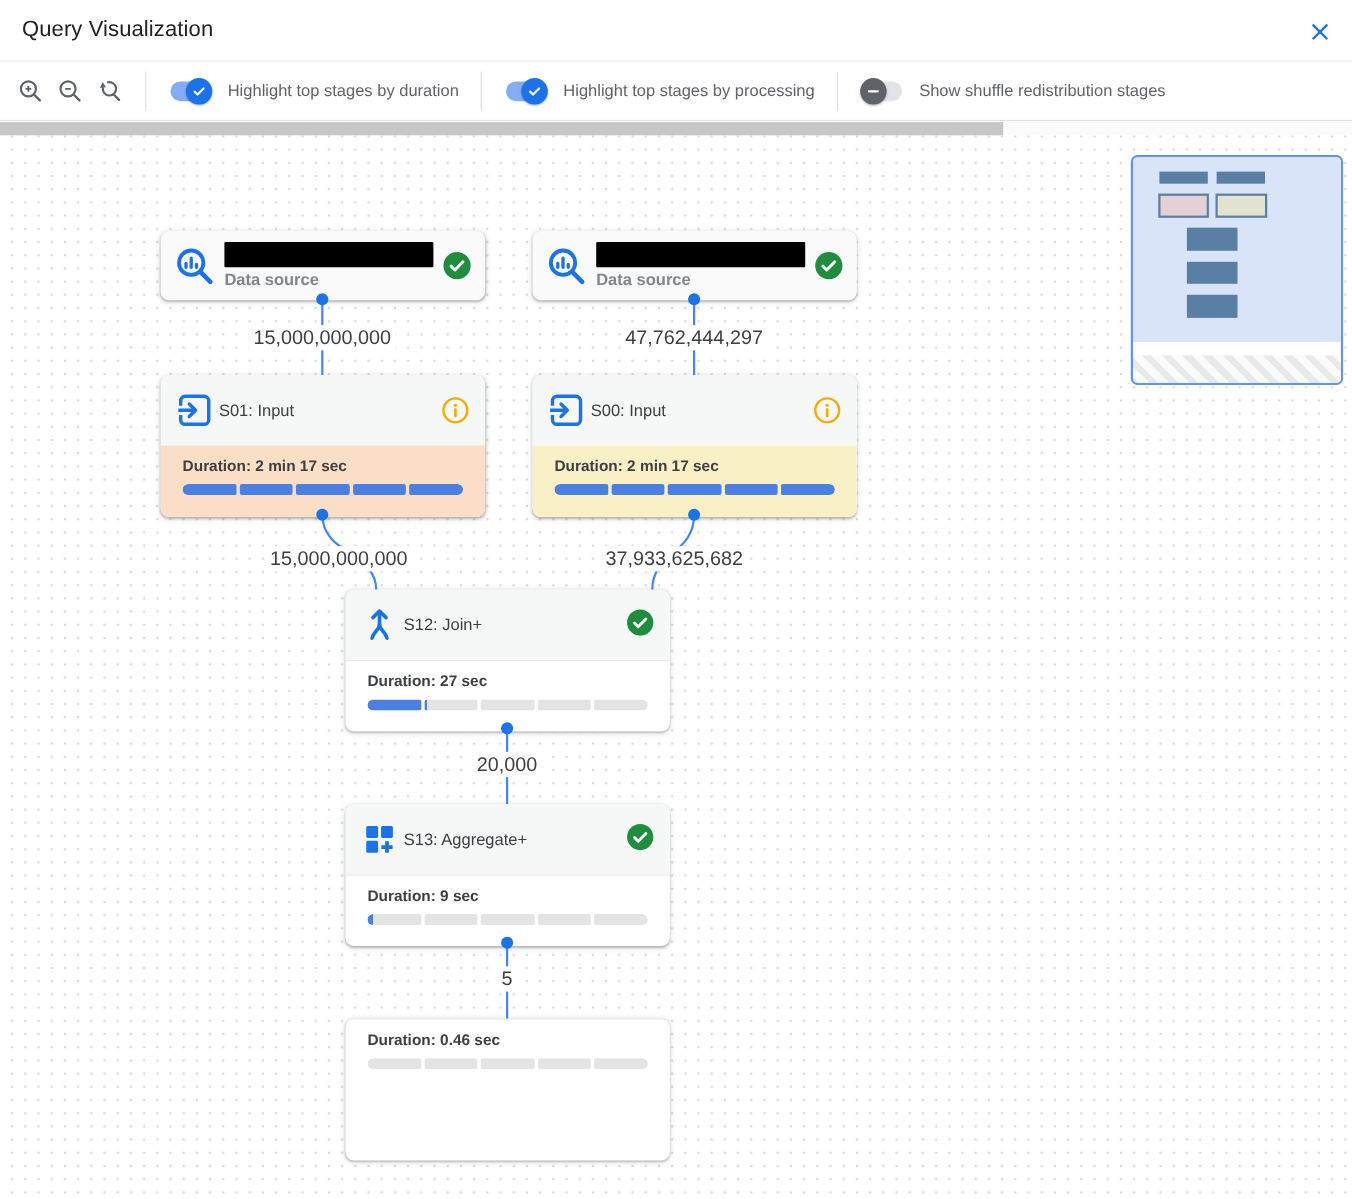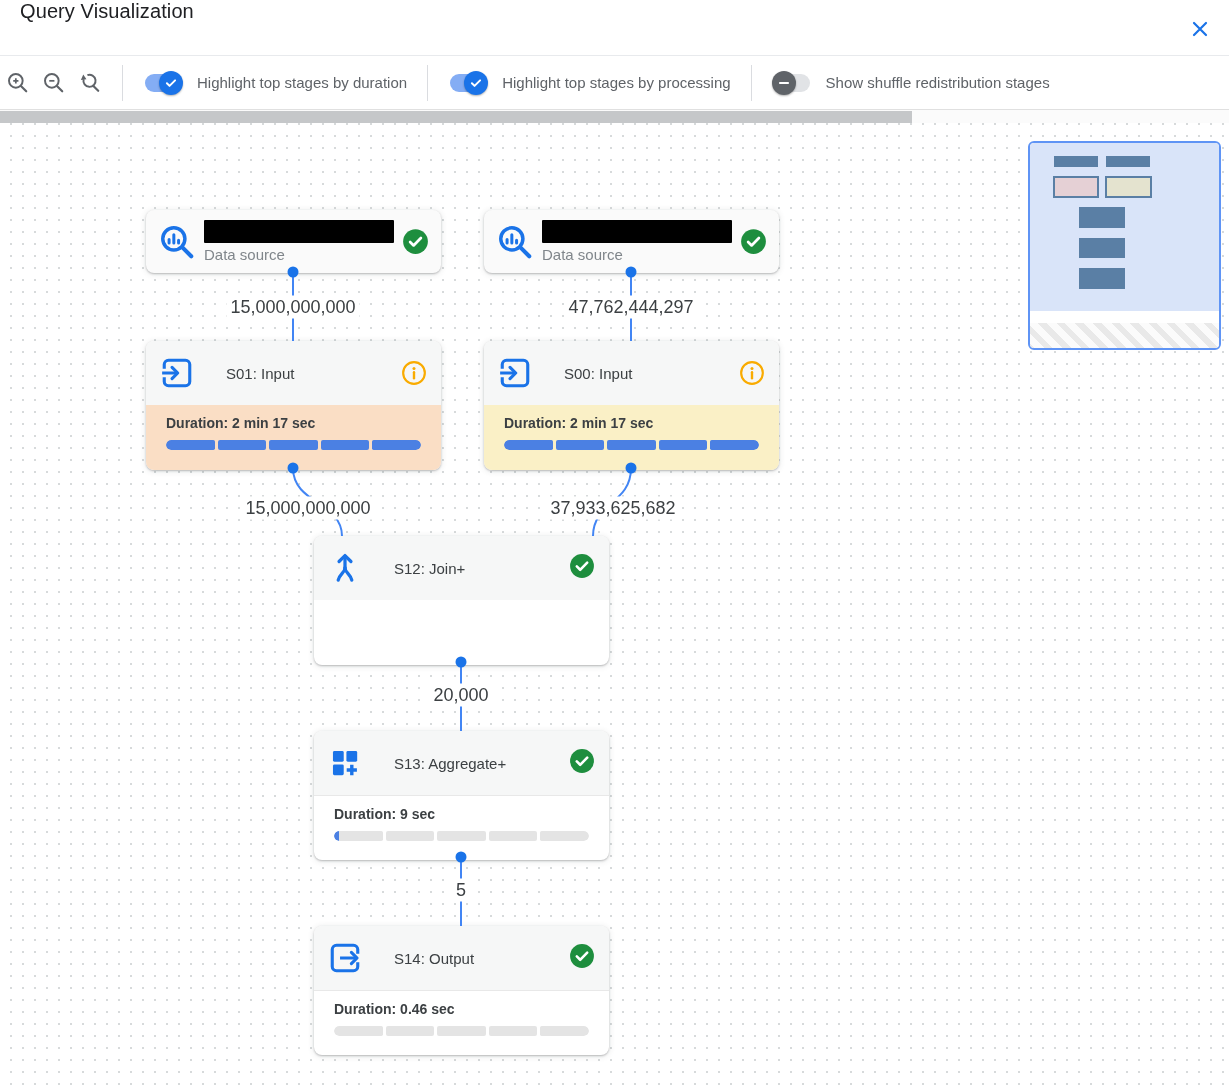--- a/index.html
+++ b/index.html
@@ -1,28 +1,28 @@
 <!DOCTYPE html>
 <html style="--accent-blue: #1a73e8; --edge-blue: #4285f4; --success-green: #1e8e3e; --info-orange: #f9ab00; --duration-highlight: #fadec5; --processing-highlight: #faf0c6; --progress-blue: #4b80e3; --progress-gray: #e4e4e4;"><head>
 <meta charset="utf-8">
 <style>
   * { box-sizing: border-box; margin: 0; padding: 0; }
   html,body { width:1229px; height:1090px; overflow:hidden; background:#fff;
     font-family:"Liberation Sans", sans-serif; color:#3c4043; }
 
   
   .titlebar { position:relative; height:56px; background:#fff; border-bottom:1px solid #e8eaed;
-    display:flex; align-items:flex-start; padding:0 20px; }
+    display:flex; align-items:center; padding:0 20px; }
   .titlebar h1 { font-size:20px; font-weight:400; color:#202124; letter-spacing:.1px; }
   .close-btn { position:absolute; right:14px; top:14px; width:30px; height:30px; border:none;
     background:transparent; cursor:pointer; display:flex; align-items:center; justify-content:center; }
 
   
   .toolbar { height:54px; background:#fff; border-bottom:1px solid #e0e0e0;
-    display:flex; align-items:center; padding:0 10px 0 0; }
+    display:flex; align-items:center; padding:0 10px 0 10px; }
   .icon-btn { width:36px; height:36px; border:none; background:transparent; cursor:pointer;
     display:flex; align-items:center; justify-content:center; border-radius:50%; }
   .sep { width:1px; height:36px; background:#dadce0; margin:0 14px; }
   .toggle-group { display:flex; align-items:center; gap:14px; padding:0 6px; }
   .toggle { position:relative; width:40px; height:24px; cursor:pointer; flex:0 0 auto; }
   .toggle .track { position:absolute; left:2px; top:3px; width:36px; height:18px; border-radius:9px;
     background:#e1e3e6; }
   .toggle .thumb { position:absolute; top:0; left:0; width:24px; height:24px; border-radius:50%;
     background:#5f6368; display:flex; align-items:center; justify-content:center;
     box-shadow:0 1px 2px rgba(0,0,0,.3); }
@@ -43,27 +43,27 @@
   .edges path, .edges line { stroke:var(--edge-blue,#4285f4); stroke-width:2; fill:none; }
   .edges circle { fill:var(--accent-blue,#1a73e8); }
 
   .edge-label { position:absolute; transform:translate(-50%,-50%); background:#fff;
     padding:1px 4px; font-size:18px; color:#3c4043; z-index:6; white-space:nowrap; }
 
   
   .node { position:absolute; width:295px; background:#fff; border-radius:8px; z-index:4;
     box-shadow:0 1px 2px rgba(60,64,67,.30), 0 1px 6px rgba(60,64,67,.15); overflow:hidden; cursor:pointer; }
   .ds-node { height:63px; background:#fafafa; display:flex; align-items:center; padding:0 12px; }
-  .ds-node .mid { flex:1; margin-left:8px; }
+  .ds-node .mid { flex:1; margin-left:8px;font-weight:bold; }
   .redacted { width:190px; height:23px; background:#000; border-radius:1px; }
   .ds-label { font-size:15px; color:#80868b; margin-top:3px; }
 
   .stage-node { height:129px; }
   .stage-header { height:64px; background:#f6f7f7; display:flex; align-items:center; padding:0 14px; }
-  .stage-title { flex:1; font-size:15px; font-weight:500; color:#3c4043; margin-left:32px; }
+  .stage-title { flex:1; font-size:15px; font-weight:500; color:#3c4043; margin-left:5px; }
   .stage-section { height:65px; padding:10px 20px 0 20px; border-top:1px solid #e8e8e8; }
   .stage-section.hl-duration { background:var(--duration-highlight,#fadec5); border-top:none; }
   .stage-section.hl-processing { background:var(--processing-highlight,#faf0c6); border-top:none; }
   .duration-label { font-size:14px; font-weight:700; color:#3c4043; }
   .pbar { display:flex; gap:3px; margin-top:9px; height:10px; border-radius:6px; overflow:hidden; }
   .pbar .seg { flex:1; border-radius:2px; }
   .pbar .seg:first-child { border-radius:6px 2px 2px 6px; }
   .pbar .seg:last-child { border-radius:2px 6px 6px 2px; }
 
   .status-wrap .ic-info { display:none; }
@@ -280,20 +280,30 @@
       </svg>
       <span class="stage-title">S12: Join+</span>
       <span class="status-wrap" data-state="completed">
         <svg class="ic-check" width="26" height="26" viewBox="0 0 24 24">
             <circle cx="12" cy="12" r="11" fill="#1e8e3e"></circle>
             <path d="M7.2,12.4 l3.1,3.1 l6.5,-6.6" stroke="#fff" stroke-width="2.4" fill="none" stroke-linecap="round" stroke-linejoin="round"></path>
           </svg>
         
       </span>
     </div>
+    <div class="stage-section">
+      <div class="duration-label">Duration: 27 sec</div>
+      <div class="pbar">
+          <span class="seg" style="background: rgb(75, 128, 227);"></span>
+          <span class="seg" style="background: linear-gradient(90deg, rgb(75, 128, 227) 5%, rgb(228, 228, 228) 5%);"></span>
+          <span class="seg" style="background: rgb(228, 228, 228);"></span>
+          <span class="seg" style="background: rgb(228, 228, 228);"></span>
+          <span class="seg" style="background: rgb(228, 228, 228);"></span>
+        </div>
+    </div>
   </div>
 
   <div class="node stage-node" style="left:314px; top:621px;">
     <div class="stage-header">
       <svg width="34" height="34" viewBox="0 0 24 24">
         <rect x="3.5" y="3.5" width="7.6" height="7.6" rx="1" fill="#1a73e8"></rect>
         <rect x="13" y="3.5" width="7.6" height="7.6" rx="1" fill="#1a73e8"></rect>
         <rect x="3.5" y="13" width="7.6" height="7.6" rx="1" fill="#1a73e8"></rect>
         <path d="M16.8,13.3 V20.6 M13.2,16.95 H20.4" stroke="#1a73e8" stroke-width="2.4"></path>
       </svg>
@@ -312,35 +322,20 @@
           <span class="seg" style="background: linear-gradient(90deg, rgb(75, 128, 227) 10%, rgb(228, 228, 228) 10%);"></span>
           <span class="seg" style="background: rgb(228, 228, 228);"></span>
           <span class="seg" style="background: rgb(228, 228, 228);"></span>
           <span class="seg" style="background: rgb(228, 228, 228);"></span>
           <span class="seg" style="background: rgb(228, 228, 228);"></span>
         </div>
     </div>
   </div>
 
   <div class="node stage-node" style="left:314px; top:816px;">
-    <div class="stage-header">
-      <svg width="34" height="34" viewBox="0 0 24 24" fill="none">
-        <path d="M21,9 V6 a3,3 0 0 0 -3,-3 H6 a3,3 0 0 0 -3,3 v12 a3,3 0 0 0 3,3 h12 a3,3 0 0 0 3,-3 v-3" stroke="#1a73e8" stroke-width="2.2"></path>
-        <path d="M8.5,12 H20.5" stroke="#1a73e8" stroke-width="2.2"></path>
-        <path d="M16.5,8 L20.5,12 L16.5,16" stroke="#1a73e8" stroke-width="2.2" stroke-linejoin="round" stroke-linecap="round"></path>
-      </svg>
-      <span class="stage-title">S14: Output</span>
-      <span class="status-wrap" data-state="completed">
-        <svg class="ic-check" width="26" height="26" viewBox="0 0 24 24">
-            <circle cx="12" cy="12" r="11" fill="#1e8e3e"></circle>
-            <path d="M7.2,12.4 l3.1,3.1 l6.5,-6.6" stroke="#fff" stroke-width="2.4" fill="none" stroke-linecap="round" stroke-linejoin="round"></path>
-          </svg>
-        
-      </span>
-    </div>
     <div class="stage-section">
       <div class="duration-label">Duration: 0.46 sec</div>
       <div class="pbar">
           <span class="seg" style="background: rgb(228, 228, 228);"></span>
           <span class="seg" style="background: rgb(228, 228, 228);"></span>
           <span class="seg" style="background: rgb(228, 228, 228);"></span>
           <span class="seg" style="background: rgb(228, 228, 228);"></span>
           <span class="seg" style="background: rgb(228, 228, 228);"></span>
         </div>
     </div>

